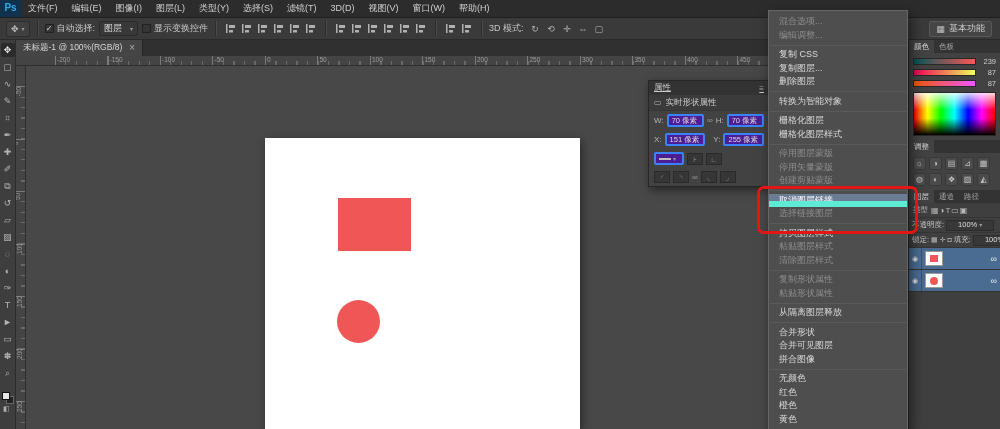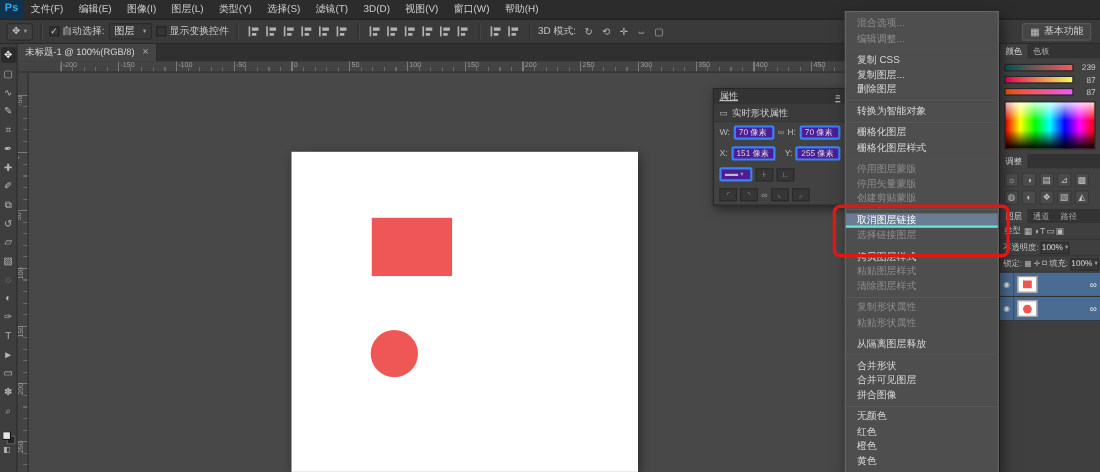--- a/index.html
+++ b/index.html
@@ -75,21 +75,21 @@
   .spectrum { height:44px; margin-top:3px; border:1px solid #282828;
     background:
       linear-gradient(to bottom, rgba(255,255,255,0.85), rgba(255,255,255,0) 40%, rgba(0,0,0,0) 60%, #000),
       linear-gradient(to right,#f00,#ff0,#0f0,#0ff,#00f,#f0f,#f00); }
   #adjustments { display:flex; flex-wrap:wrap; gap:3px; padding:4px; flex:none; }
   .adj-icon { width:13px; height:13px; background:#4b4b4b; border:1px solid #383838; border-radius:2px; color:#c2c2c2; font-size:8px; line-height:11px; text-align:center; padding:0; }
   #layers-panel { flex:1; background:#3f3f3f; display:flex; flex-direction:column; overflow:hidden; }
   .filter-row { height:15px; display:flex; align-items:center; gap:3px; padding:0 4px; border-bottom:1px solid #353535; font-size:7.5px; color:#bdbdbd; flex:none; }
   .filt { font-size:8px; color:#b8b8b8; }
   .opacity-row, .lock-row { height:15px; display:flex; align-items:center; gap:2px; padding:0 3px; border-bottom:1px solid #353535; font-size:7.5px; color:#c5c5c5; white-space:nowrap; flex:none; }
-  .val-box { background:#383838; border:1px solid #2c2c2c; height:11px; line-height:10px; padding:0 0; display:flex; align-items:center; gap:2px; color:#ddd; }
+  .val-box { background:#383838; border:1px solid #2c2c2c; height:11px; line-height:10px; padding:0 11px; display:flex; align-items:center; gap:2px; color:#ddd; }
   .lock-icons { display:flex; gap:2px; font-size:7px; color:#b5b5b5; }
   .layer-rows { flex:none; }
   .layer-row { height:22px; display:flex; align-items:center; gap:3px; padding:0 3px 0 0; border-bottom:1px solid #333; }
   .layer-row.selected { background:var(--selected-blue,#4a6c92); }
   .eye-box { width:13px; align-self:stretch; border-right:1px solid rgba(0,0,0,0.25); color:#e2e2e2; font-size:7px; display:flex; align-items:center; justify-content:center; }
   .thumb { width:18px; height:15px; background:#fff; border:1px solid #9a9a9a; display:flex; align-items:center; justify-content:center; }
   .thumb .mini { display:block; width:8px; height:7px; background:var(--accent-red,#ef5757); }
   .thumb-ellipse .thumb .mini { width:8px; height:8px; border-radius:50%; }
   .flex1 { flex:1; }
   .link { color:#e6e6e6; font-size:9px; }
@@ -106,21 +106,21 @@
   .chain { color:#9a9a9a; font-size:8px; flex:none; }
   .swatch { width:20px; height:12px; border:1px solid #1c1c1c; flex:none; }
   .fill-red { background:var(--accent-red,#ef5757); }
   .stroke-dark { background:#1c1c1c; }
   .strokeline { display:inline-block; width:12px; height:2px; background:#bdbdbd; }
   .corner-box { width:16px; height:12px; background:#363636; border:1px solid #2a2a2a; color:#9a9a9a; font-size:7px; line-height:11px; text-align:center; flex:none; }
   
   #context-menu { position:absolute; left:768px; top:10px; width:140px; background:#4e4e4e; border:1px solid #666; box-shadow:3px 5px 12px rgba(0,0,0,0.55); padding:4px 0; z-index:40; }
   .menu-item { height:13.5px; line-height:13.5px; padding:0 8px 0 10px; font-size:9px; color:#d8d8d8; white-space:nowrap; overflow:hidden; }
   .menu-item.disabled { color:#8d8d8d; }
-  .menu-item.highlighted { background:#6a7d95; color:#ffffff; border-bottom:2px solid #5eead4; height:13.5px; line-height:12.5px; }
+  .menu-item.highlighted { background:#6a7d95; color:#ffffff; border-bottom:6px solid #5eead4; height:13.5px; line-height:12.5px; }
   .menu-item.sep { height:1px; padding:0; margin:2.5px 1px; background:#3a3a3a; border-bottom:1px solid #5a5a5a; }
   
   #annotation { position:absolute; left:757px; top:186px; width:161px; height:48px; border:3px solid var(--annotation-red,#e31616); border-radius:7px; z-index:60; pointer-events:none; }
 </style>
 </head>
 <body>
 
 <header id="menubar">
   <div class="ps-logo">Ps</div>
   <nav class="menus">

